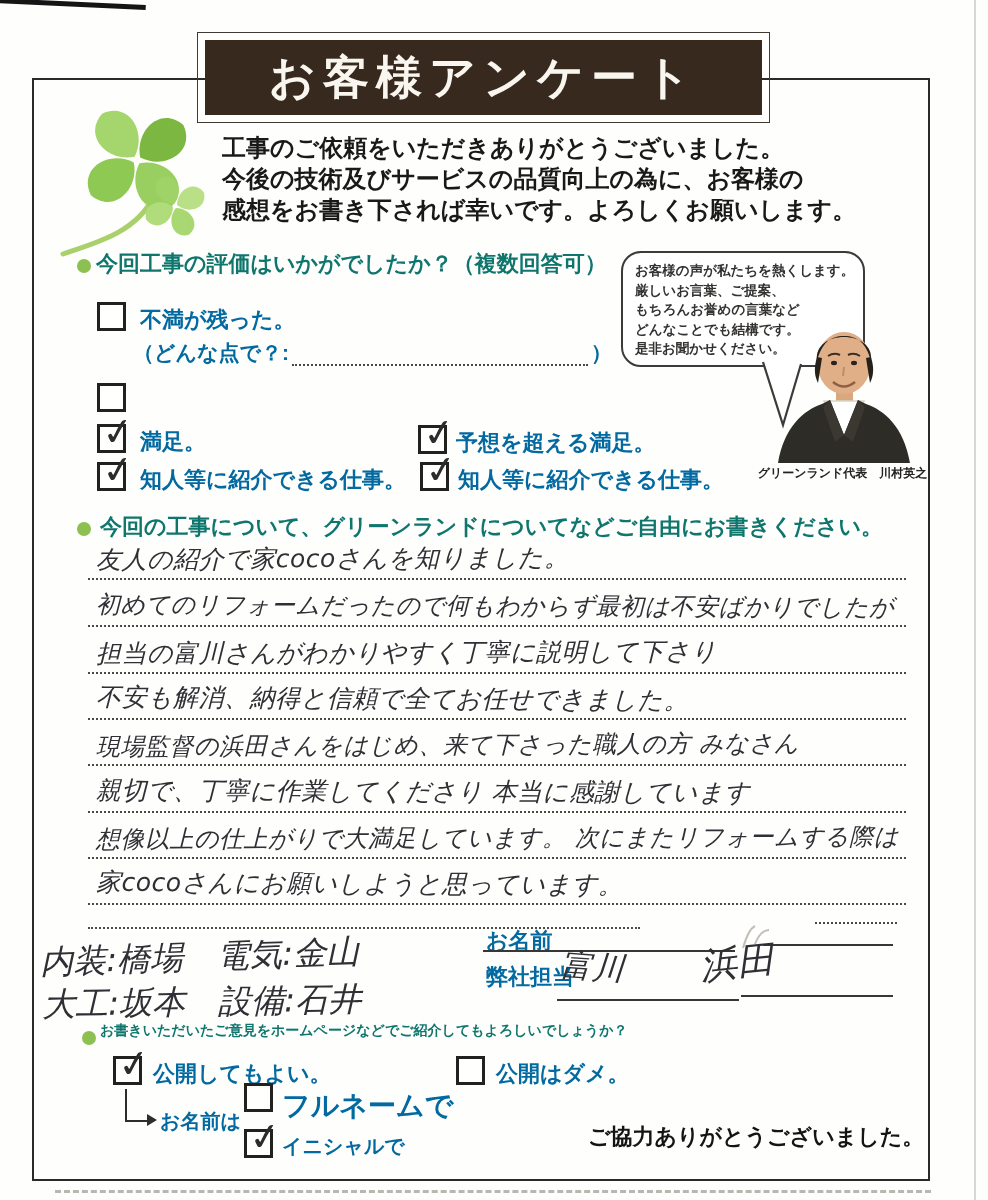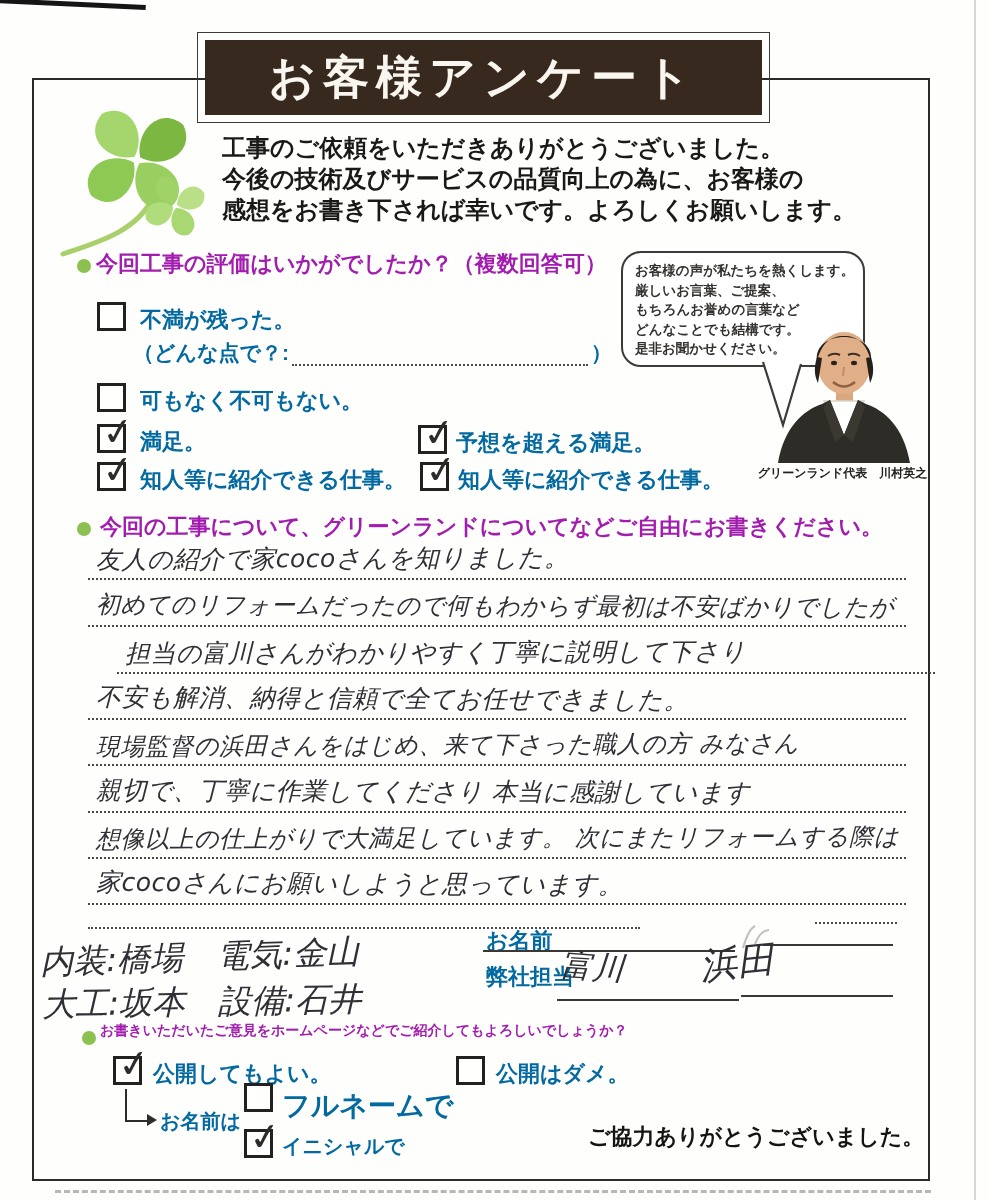--- a/index.html
+++ b/index.html
@@ -20,21 +20,21 @@
   
   .title-box { position:absolute; left:205px; top:40px; width:557px; height:75px; background:#38291f;
                display:flex; align-items:center; justify-content:center; }
   .title-box::before { content:""; position:absolute; inset:-8px; border:1.5px solid #3f3a33; }
   .title-text { color:#f8f6ef; font-size:46px; font-weight:700; letter-spacing:7px; white-space:nowrap; }
 
   .intro { position:absolute; left:222px; top:132px; width:620px; font-size:24px; font-weight:600;
            color:#191918; line-height:31px; white-space:nowrap; }
 
   .bullet { position:absolute; width:14px; height:14px; border-radius:50%; background:#8cc152; }
-  .q-head { position:absolute; font-weight:700; color:#a21caf; white-space:nowrap; }
+  .q-head { position:absolute; font-weight:700; color:#0f766e; white-space:nowrap; }
 
   .cb { position:absolute; width:29px; height:29px; border:3px solid #23211d; background:#fffffe; }
   .check { position:absolute; top:-14px; left:2px; font-size:38px; line-height:1; color:#2c2c2c;
            transform:rotate(-7deg); font-family:"DejaVu Sans", sans-serif; }
   .lbl { position:absolute; font-size:22px; font-weight:600; color:#0369a1; white-space:nowrap; }
 
   .dotline { position:absolute; border-bottom:2px dotted #4b4a47; }
   .solidline { position:absolute; border-bottom:2px solid #38373300; border-color:#383733; }
 
   
@@ -119,21 +119,20 @@
   <div class="cb" style="left:97px; top:302px;"></div>
   <div class="lbl" style="left:140px; top:305px;">不満が残った。</div>
 
   <div class="lbl" style="left:133px; top:339px; font-weight:600; font-size:21px;">（どんな点で？:</div>
   <div class="dotline" style="left:292px; top:338px; width:296px; height:28px;">
     <span class="hand" style="font-size:20px;"></span>
   </div>
   <div class="lbl" style="left:591px; top:339px; font-size:21px;">）</div>
 
   <div class="cb" style="left:97px; top:383px;"></div>
-  <div class="lbl" style="left:140px; top:386px;">可もなく不可もない。</div>
 
   <div class="cb" style="left:97px; top:424px;">
     <span class="check">✓</span>
   </div>
   <div class="lbl" style="left:140px; top:427px;">満足。</div>
 
   <div class="cb" style="left:418px; top:425px;">
     <span class="check">✓</span>
   </div>
   <div class="lbl" style="left:456px; top:428px;">予想を超える満足。</div>
@@ -180,21 +179,21 @@
 
   <div class="bullet" style="left:77px; top:522px;"></div>
   <div class="q-head" style="left:100px; top:512px; font-size:22px;">今回の工事について、グリーンランドについてなどご自由にお書きください。</div>
 
   <div class="wrow" style="top:533px;">
     <span class="hand" style="transform:rotate(-0.3deg); font-size:25px;">友人の紹介で家cocoさんを知りました。</span>
   </div>
   <div class="wrow" style="top:580px;">
     <span class="hand" style="transform:rotate(0.2deg);">初めてのリフォームだったので何もわからず最初は不安ばかりでしたが</span>
   </div>
-  <div class="wrow" style="top:627px;margin-left:29px;">
+  <div class="wrow" style="top:627px;">
     <span class="hand" style="transform:rotate(-0.2deg); font-size:25px;">担当の富川さんがわかりやすく丁寧に説明して下さり</span>
   </div>
   <div class="wrow" style="top:673px;">
     <span class="hand" style="transform:rotate(0.3deg); font-size:25px;">不安も解消、納得と信頼で全てお任せできました。</span>
   </div>
   <div class="wrow" style="top:766px;">
     <span class="hand" style="transform:rotate(0.2deg); font-size:25px;">親切で、丁寧に作業してくださり 本当に感謝しています</span>
   </div>
   <div class="wrow" style="top:719px;">
     <span class="hand" style="transform:rotate(-0.3deg);">現場監督の浜田さんをはじめ、来て下さった職人の方 みなさん</span>

